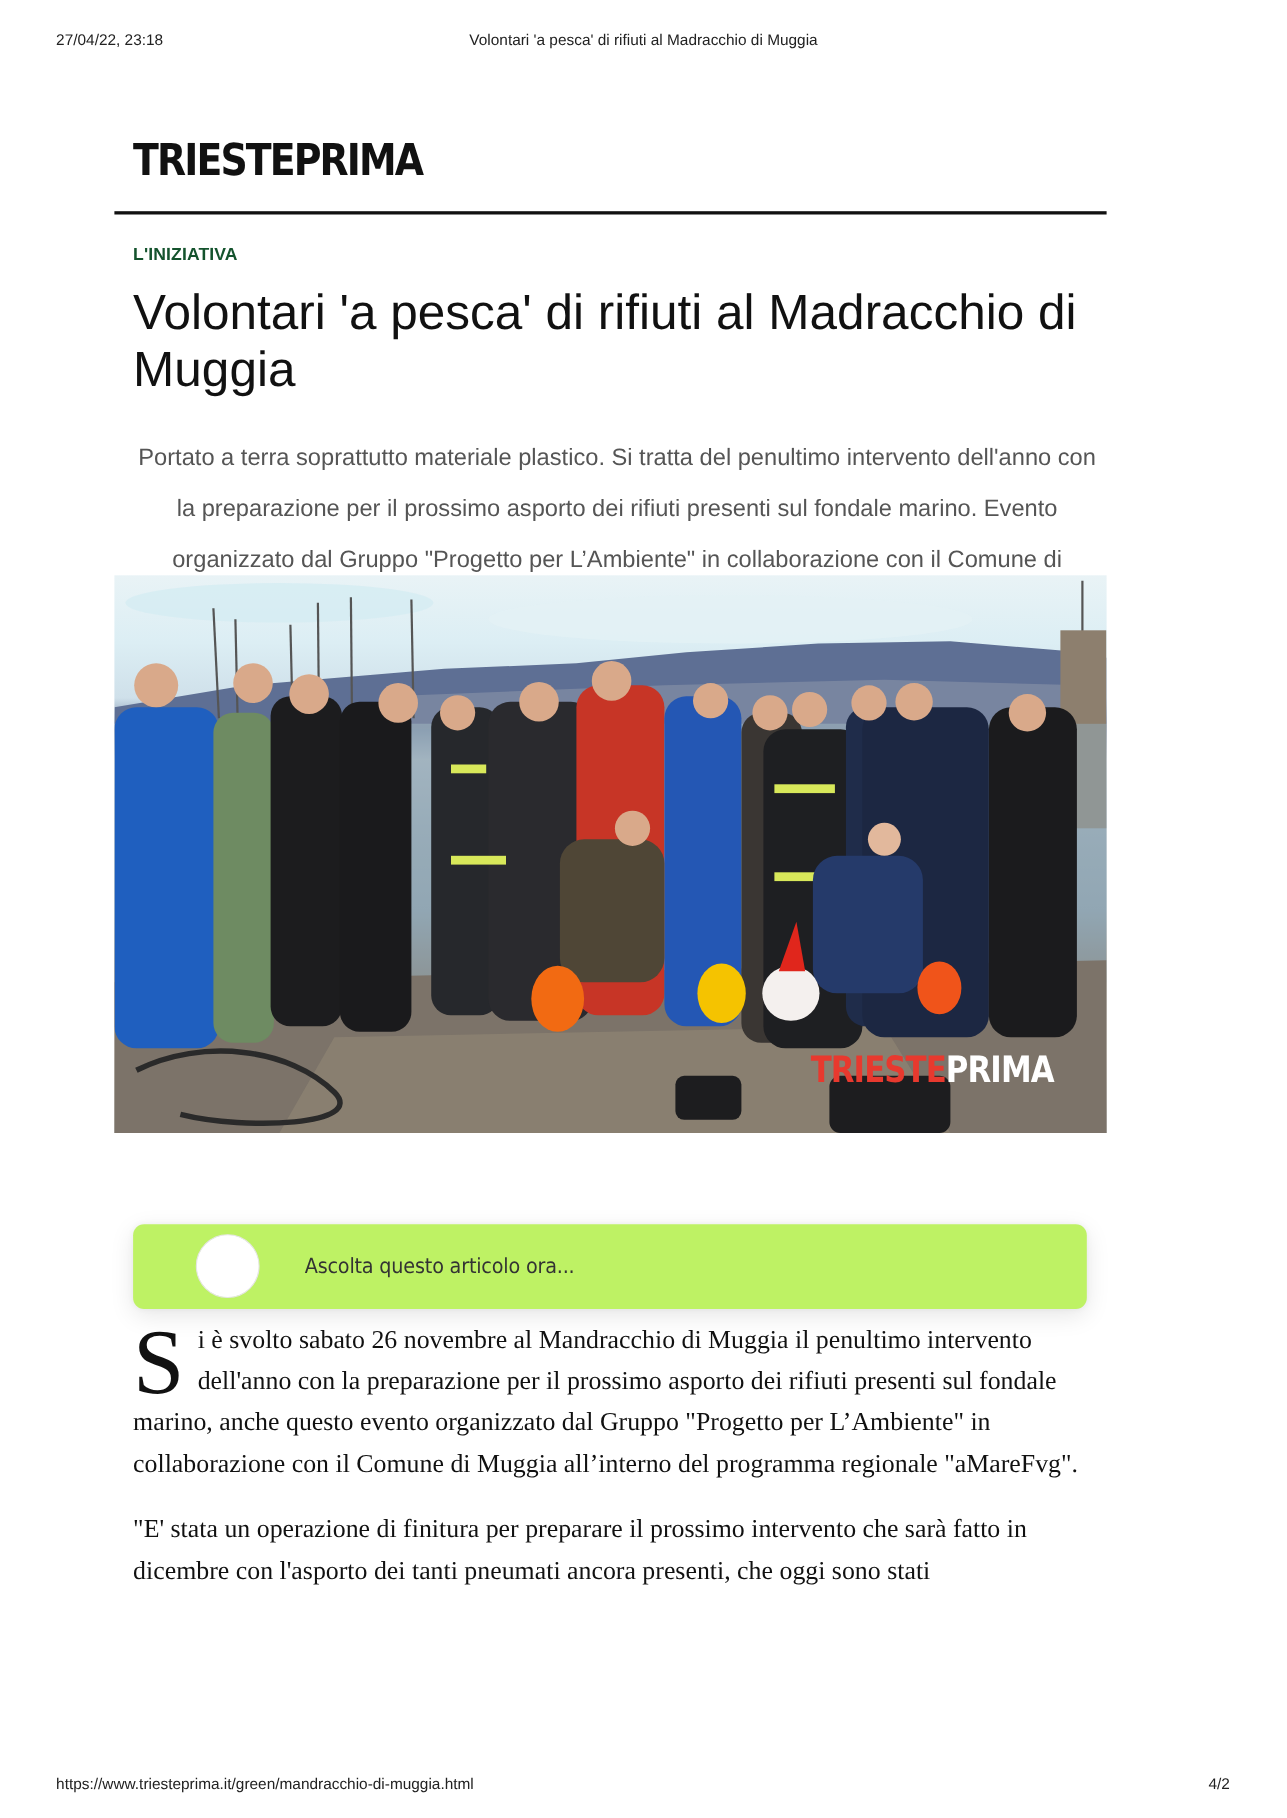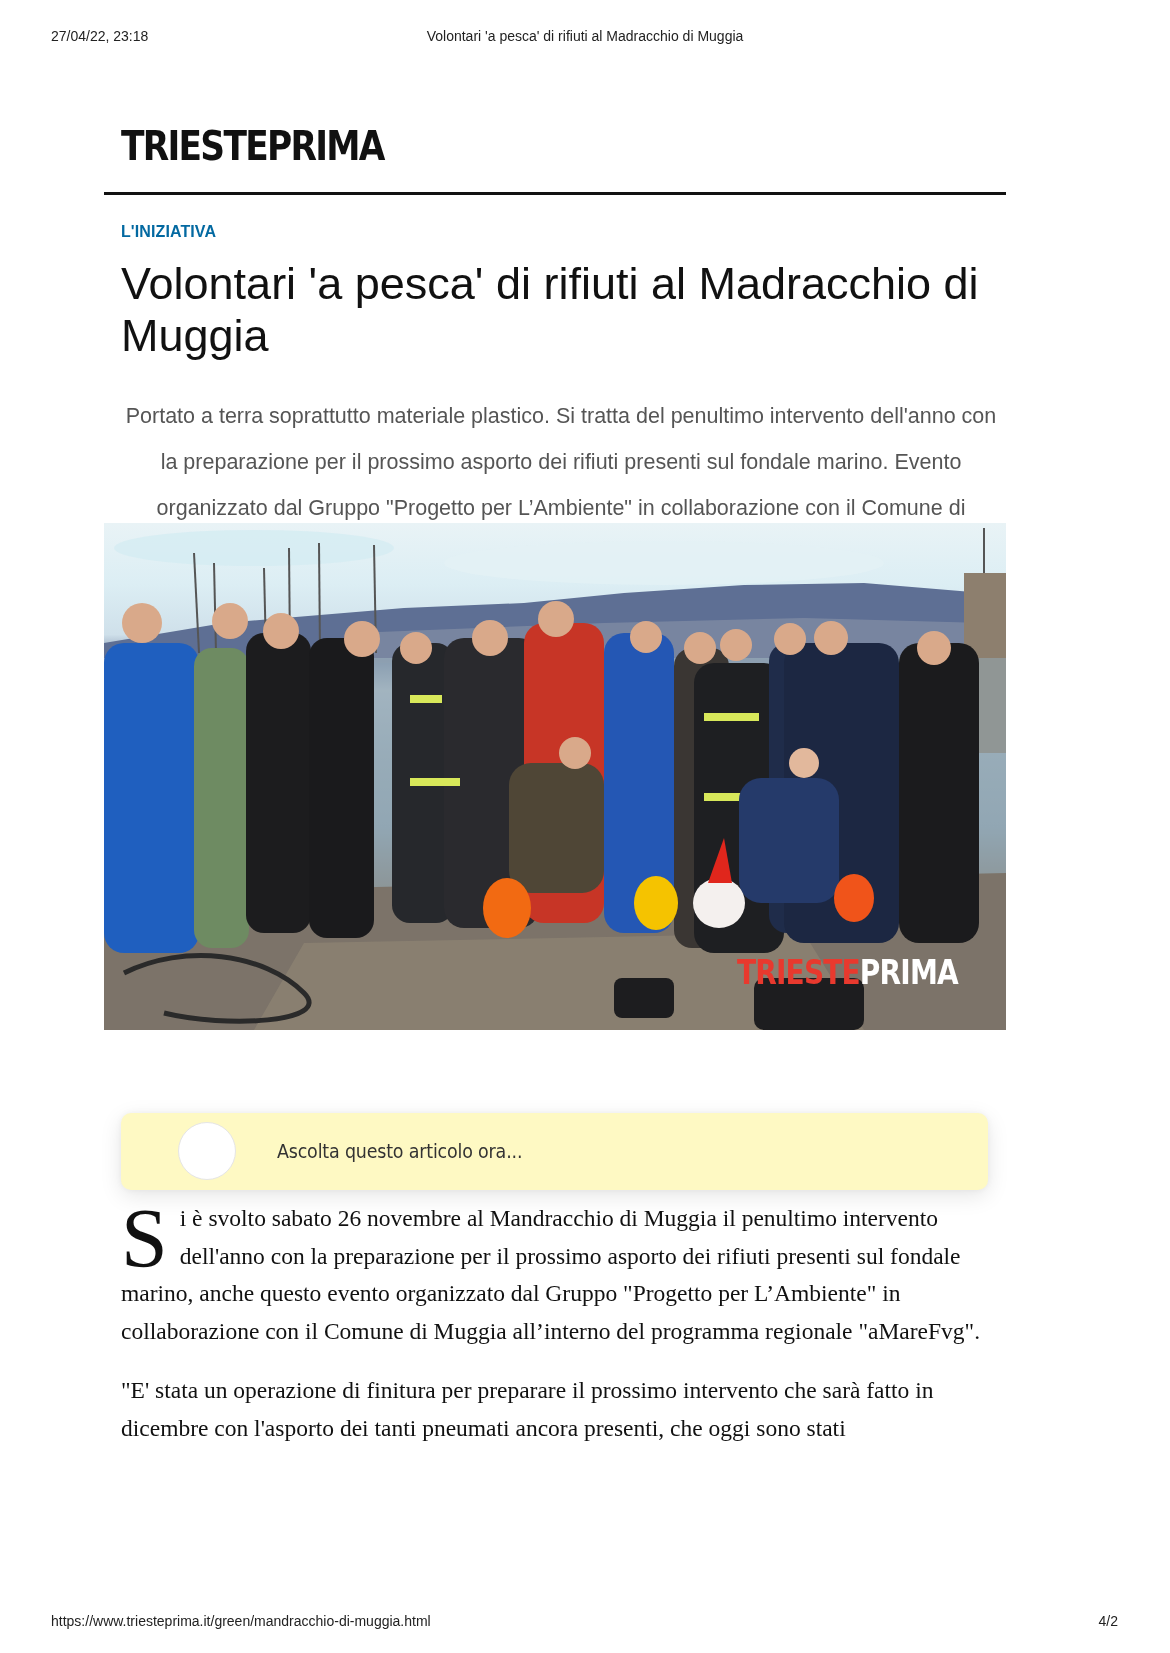--- a/index.html
+++ b/index.html
@@ -21,21 +21,21 @@
     .logo {
       font-family: "DejaVu Sans", sans-serif; font-weight: 700;
       font-size: 40px; letter-spacing: -2px; color: #111;
       transform: scaleX(0.86); transform-origin: left top; line-height: 1;
     }
     .rule { position: absolute; left: 104px; top: 192px; width: 902px; height: 3px; background: #111; }
 
     .kicker {
       position: absolute; left: 121px; top: 223px;
       font-family: "Liberation Sans", sans-serif; font-weight: 700;
-      font-size: 16px; color: #0369a1; letter-spacing: 0.1px;
+      font-size: 16px; color: #14532d; letter-spacing: 0.1px;
     }
     .headline {
       position: absolute; left: 121px; top: 258px; width: 900px;
       font-family: "Liberation Sans", sans-serif; font-weight: 400;
       font-size: 45px; line-height: 52px; color: #111;
     }
     .subheadline {
       position: absolute; left: 121px; top: 393px; width: 880px;
       font-family: "Liberation Sans", sans-serif; font-size: 21.5px;
       line-height: 46px; color: #555; text-align: center;
@@ -50,21 +50,21 @@
     .watermark {
       position: absolute; right: 48px; bottom: 38px;
       font-family: "DejaVu Sans", sans-serif; font-weight: 700; font-size: 33px;
       letter-spacing: -1px; transform: scaleX(0.85); transform-origin: right bottom;
     }
     .wm-a { color: #e8392e; }
     .wm-b { color: #ffffff; }
 
     .listen-box {
       position: absolute; left: 121px; top: 1113px; width: 867px; height: 77px;
-      background: #fef9c3; border-radius: 10px;
+      background: #bef264; border-radius: 10px;
       box-shadow: 0 6px 22px rgba(0,0,0,0.10), 0 0 6px rgba(0,0,0,0.05);
     }
     .listen-circle {
       position: absolute; left: 57px; top: 9px; width: 58px; height: 58px;
       border: 1px solid #e5e5e5; border-radius: 50%; background: #fff;
     }
     .listen-label {
       position: absolute; left: 156px; top: 27px;
       font-family: "DejaVu Sans", sans-serif; font-size: 19px; color: #333;
       transform: scaleX(0.92); transform-origin: left center; letter-spacing: -0.2px;

